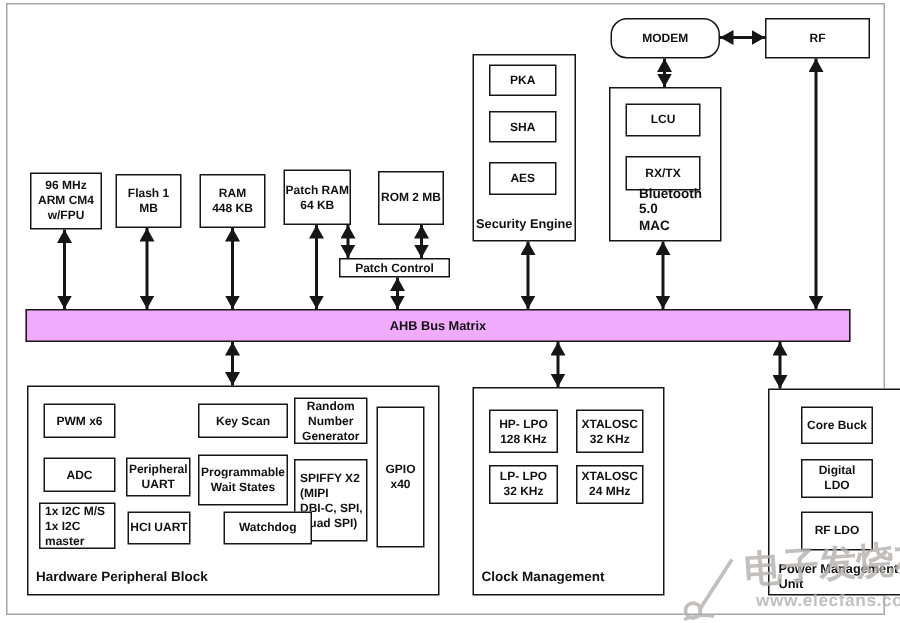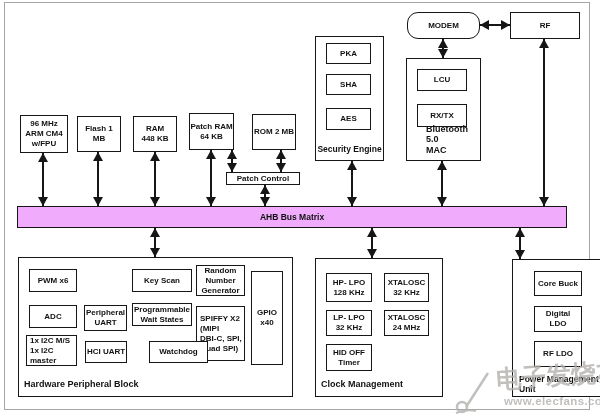--- a/index.html
+++ b/index.html
@@ -77,21 +77,21 @@
 
   <div class="group" style="left:18px; top:257px; width:275px; height:140px;">
     <div class="box" style="left:10px; top:11px; width:48px; height:23px;">PWM x6</div>
     <div class="box" style="left:113px; top:11px; width:60px; height:23px;">Key Scan</div>
     <div class="box" style="left:177px; top:7px; width:49px; height:31px;">Random
 Number
 Generator</div>
     <div class="box" style="left:10px; top:47px; width:48px; height:23px;">ADC</div>
     <div class="box" style="left:65px; top:47px; width:43px; height:26px;">Peripheral
 UART</div>
-    <div class="box" style="left:113px; top:45px; width:60px; height:23px;">Programmable
+    <div class="box" style="left:113px; top:45px; width:60px; height:34px;">Programmable
 Wait States</div>
     <div class="box align-left" style="left:177px; top:48px; width:49px; height:55px;">SPIFFY X2
 (MIPI
 DBI-C, SPI,
 Quad SPI)</div>
     <div class="box" style="left:232px; top:13px; width:32px; height:94px;">GPIO
 x40</div>
     <div class="box align-left" style="left:7px; top:77px; width:51px; height:31px;">1x I2C M/S
 1x I2C
 master</div>
@@ -102,22 +102,20 @@
 
   <div class="group" style="left:315px; top:258px; width:128px; height:139px;">
     <div class="box" style="left:10px; top:14px; width:46px; height:29px;">HP- LPO
 128 KHz</div>
     <div class="box" style="left:68px; top:14px; width:45px; height:29px;">XTALOSC
 32 KHz</div>
     <div class="box" style="left:10px; top:51px; width:46px; height:26px;">LP- LPO
 32 KHz</div>
     <div class="box" style="left:68px; top:51px; width:45px; height:26px;">XTALOSC
 24 MHz</div>
-    <div class="box" style="left:10px; top:85px; width:46px; height:27px;">HID OFF
-Timer</div>
     <div class="glabel" style="left:5px; bottom:6px;">Clock Management</div>
   </div>
 
   <div class="group" style="left:470px; top:259px; width:95px; height:138px;margin-left:42px;">
     <div class="box" style="left:21px; top:11px; width:48px; height:25px;">Core Buck</div>
     <div class="box" style="left:21px; top:46px; width:48px; height:26px;">Digital
 LDO</div>
     <div class="box" style="left:21px; top:81px; width:48px; height:26px;">RF LDO</div>
     <div class="glabel small" style="left:6px; bottom:2px;">Power Management
 Unit</div>

